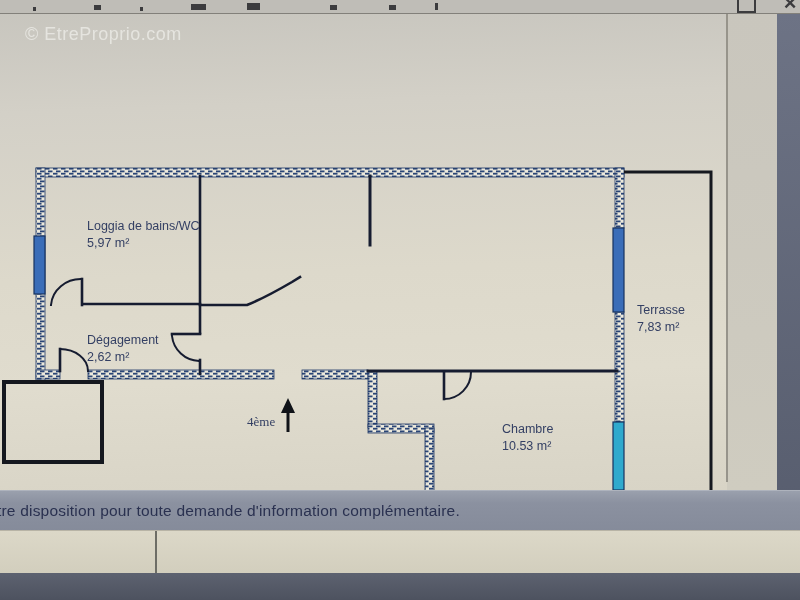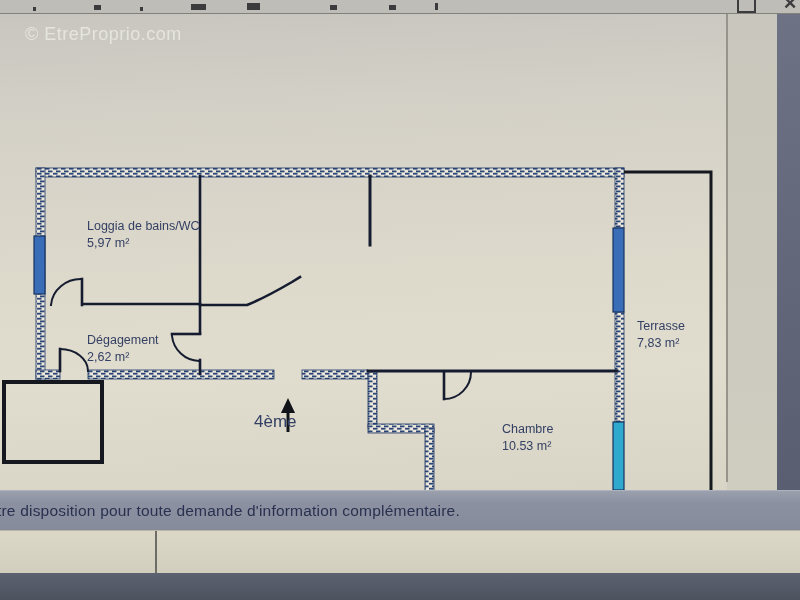--- a/index.html
+++ b/index.html
@@ -36,22 +36,22 @@
   .band-dark{position:absolute;left:0;top:573px;width:800px;height:27px;background:linear-gradient(180deg,#5d6270,#4d525f);z-index:20;}
   
   .watermark{position:absolute;left:17px;top:24px;font-size:18px;color:rgba(252,252,248,0.55);letter-spacing:0.5px;z-index:8;margin-left:8px;}
   
   .plan-label{position:absolute;z-index:12;color:#333f63;font-size:12.5px;line-height:17px;white-space:nowrap;}
   .lbl-bains{left:87px;top:218px;}
   .lbl-degagement{left:87px;top:332px;}
   .lbl-loggia{left:20px;top:404px;}
   .lbl-sejour{left:386px;top:256px;}
   .lbl-chambre{left:502px;top:421px;}
-  .lbl-terrasse{left:637px;top:318px;}
-  .lbl-etage{left:254px;top:413px;font-size:17px;}
+  .lbl-terrasse{left:637px;top:302px;}
+  .lbl-etage{left:247px;top:413px;font-size:13px;font-family:Liberation Serif, serif;}
   svg.plan{position:absolute;left:0;top:0;z-index:10;}
 </style>
 </head>
 <body>
 
 <div class="screen">
 
   <div class="topbar">
     <div class="frag frag1"></div>
     <div class="frag frag2"></div>

